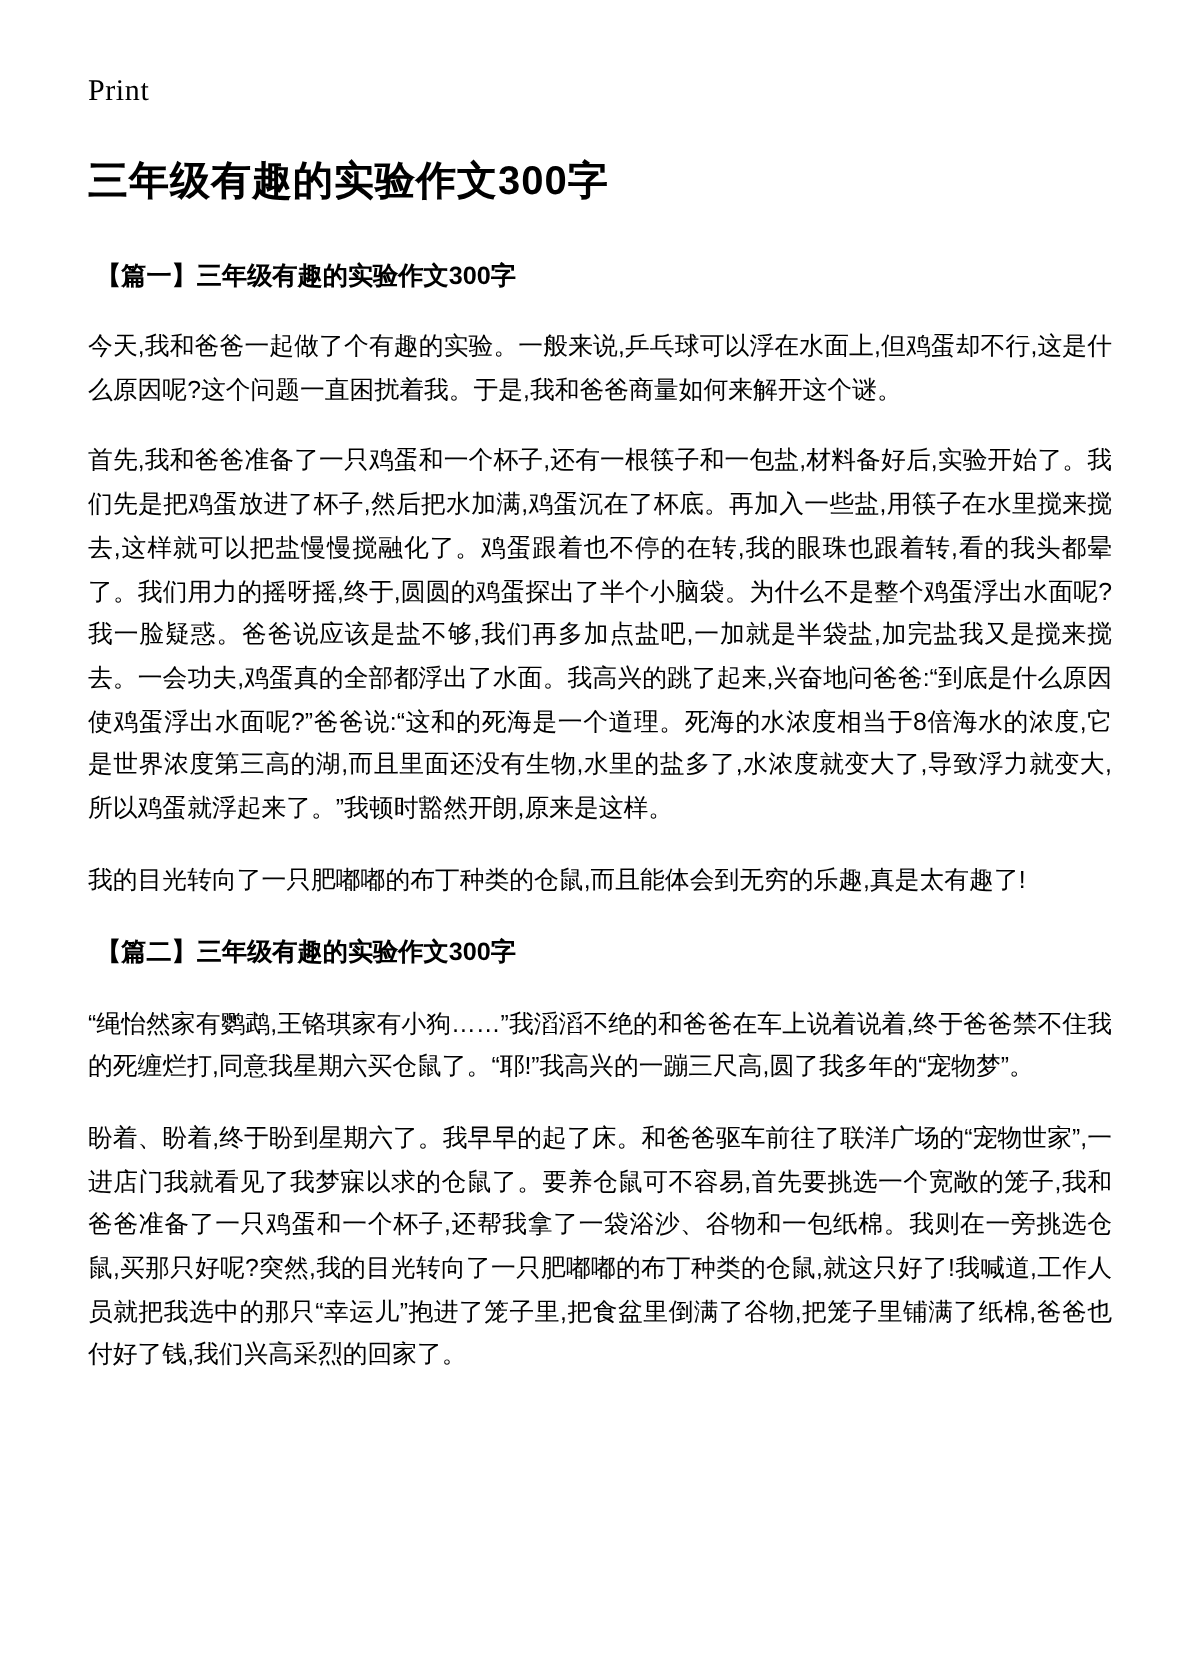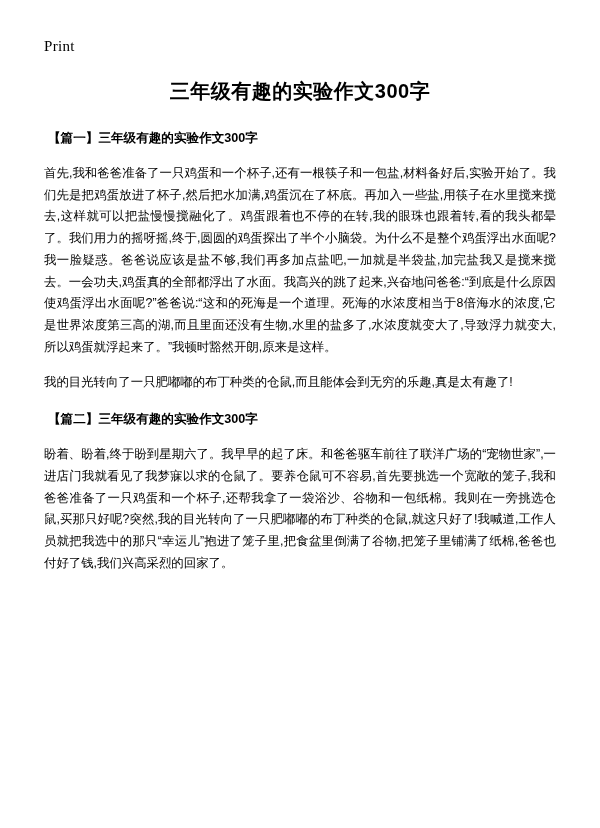--- a/index.html
+++ b/index.html
@@ -22,21 +22,20 @@
     position: relative;
   }
   .print-label {
     font-family: "Liberation Serif", "DejaVu Serif", serif;
     font-size: 15px;
     color: #000;
     margin: 0 0 22px 0;
     letter-spacing: 0.3px;
   }
   .doc-title {
-    text-align: center;
     font-size: 20px;
     font-weight: bold;
     margin: 0 0 22px 0;
     letter-spacing: 0.5px;
     line-height: 1.4;
   }
   p.para {
     font-size: 12.4px;
     line-height: 1.75;
     margin: 0 0 14px 0;
@@ -58,19 +57,21 @@
 <body>
 
 <div class="page">
 
   <div class="print-label">Print</div>
 
   <h1 class="doc-title">三年级有趣的实验作文300字</h1>
 
 
   <div class="sec-head">【篇一】三年级有趣的实验作文300字</div>
+  <p class="para">今天,我和爸爸一起做了个有趣的实验。一般来说,乒乓球可以浮在水面上,但鸡蛋却不行,这是什么原因呢?这个问题一直困扰着我。于是,我和爸爸商量如何来解开这个谜。</p>
   <p class="para">首先,我和爸爸准备了一只鸡蛋和一个杯子,还有一根筷子和一包盐,材料备好后,实验开始了。我们先是把鸡蛋放进了杯子,然后把水加满,鸡蛋沉在了杯底。再加入一些盐,用筷子在水里搅来搅去,这样就可以把盐慢慢搅融化了。鸡蛋跟着也不停的在转,我的眼珠也跟着转,看的我头都晕了。我们用力的摇呀摇,终于,圆圆的鸡蛋探出了半个小脑袋。为什么不是整个鸡蛋浮出水面呢?我一脸疑惑。爸爸说应该是盐不够,我们再多加点盐吧,一加就是半袋盐,加完盐我又是搅来搅去。一会功夫,鸡蛋真的全部都浮出了水面。我高兴的跳了起来,兴奋地问爸爸:“到底是什么原因使鸡蛋浮出水面呢?”爸爸说:“这和的死海是一个道理。死海的水浓度相当于8倍海水的浓度,它是世界浓度第三高的湖,而且里面还没有生物,水里的盐多了,水浓度就变大了,导致浮力就变大,所以鸡蛋就浮起来了。”我顿时豁然开朗,原来是这样。</p>
   <p class="para">我的目光转向了一只肥嘟嘟的布丁种类的仓鼠,而且能体会到无穷的乐趣,真是太有趣了!</p>
 
   <div class="sec-head">【篇二】三年级有趣的实验作文300字</div>
+  <p class="para">“绳怡然家有鹦鹉,王铬琪家有小狗……”我滔滔不绝的和爸爸在车上说着说着,终于爸爸禁不住我的死缠烂打,同意我星期六买仓鼠了。“耶!”我高兴的一蹦三尺高,圆了我多年的“宠物梦”。</p>
   <p class="para">盼着、盼着,终于盼到星期六了。我早早的起了床。和爸爸驱车前往了联洋广场的“宠物世家”,一进店门我就看见了我梦寐以求的仓鼠了。要养仓鼠可不容易,首先要挑选一个宽敞的笼子,我和爸爸准备了一只鸡蛋和一个杯子,还帮我拿了一袋浴沙、谷物和一包纸棉。我则在一旁挑选仓鼠,买那只好呢?突然,我的目光转向了一只肥嘟嘟的布丁种类的仓鼠,就这只好了!我喊道,工作人员就把我选中的那只“幸运儿”抱进了笼子里,把食盆里倒满了谷物,把笼子里铺满了纸棉,爸爸也付好了钱,我们兴高采烈的回家了。</p>
 
 </div>
 
 </body></html>

